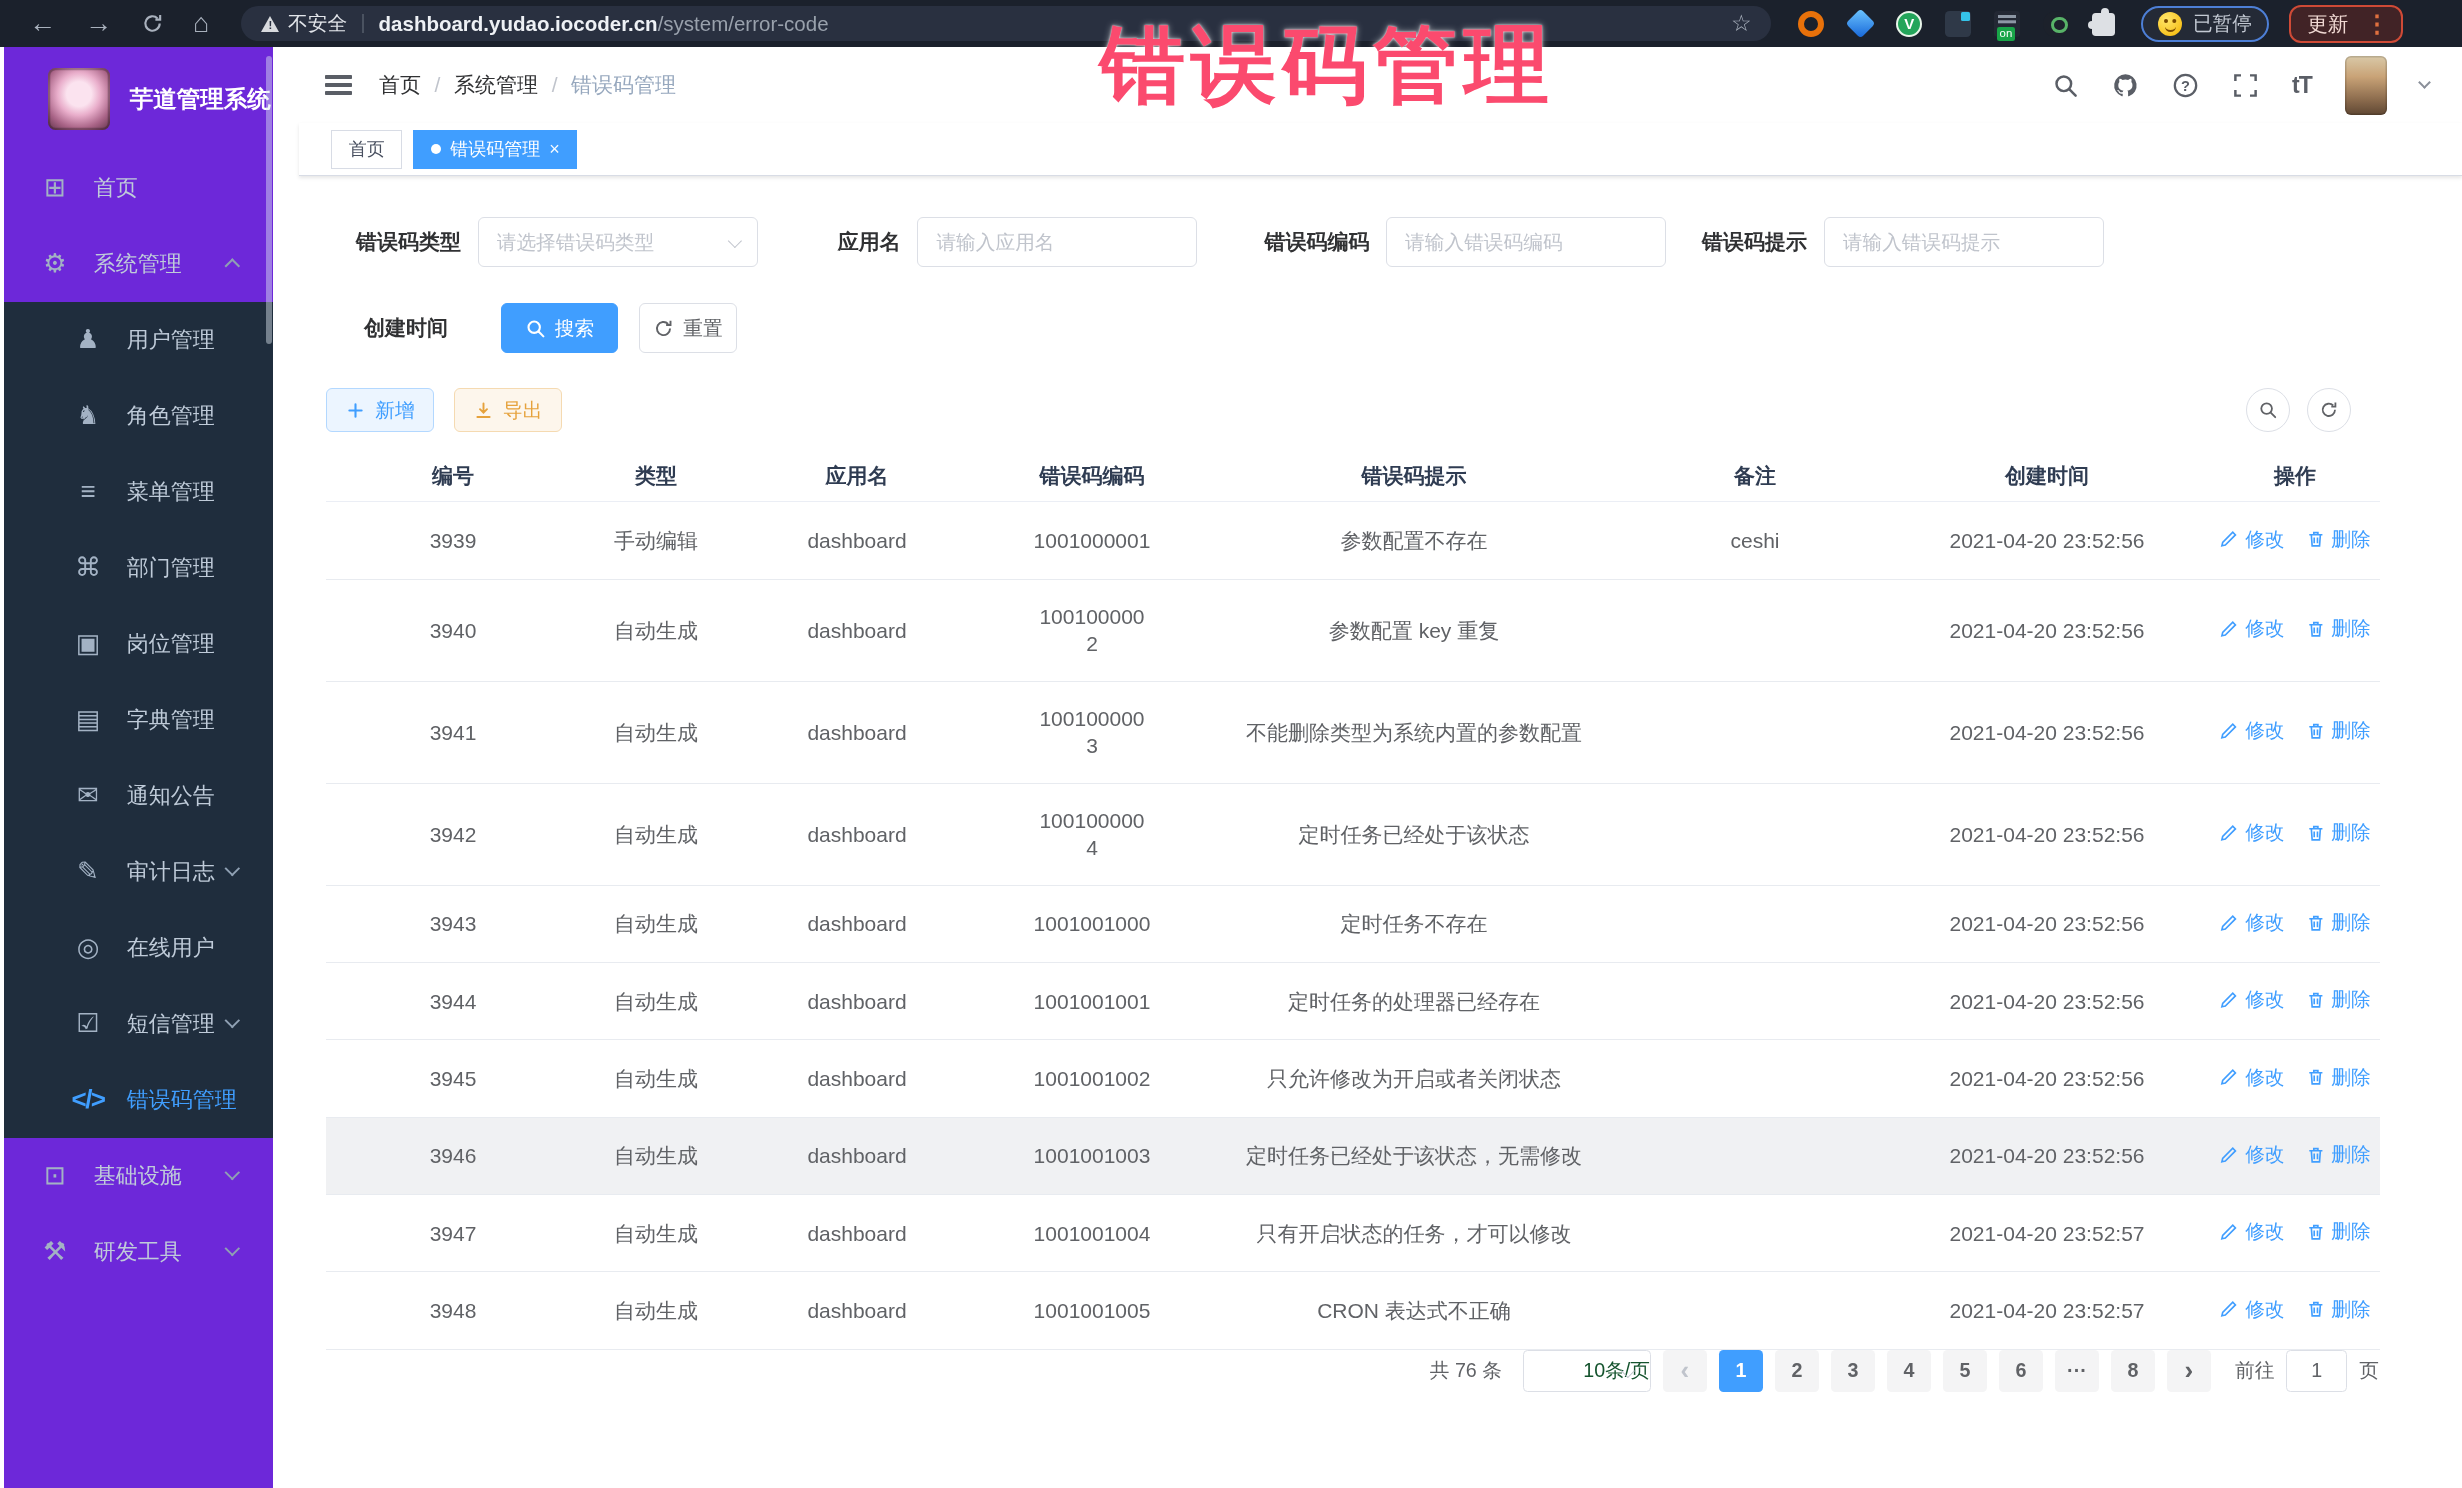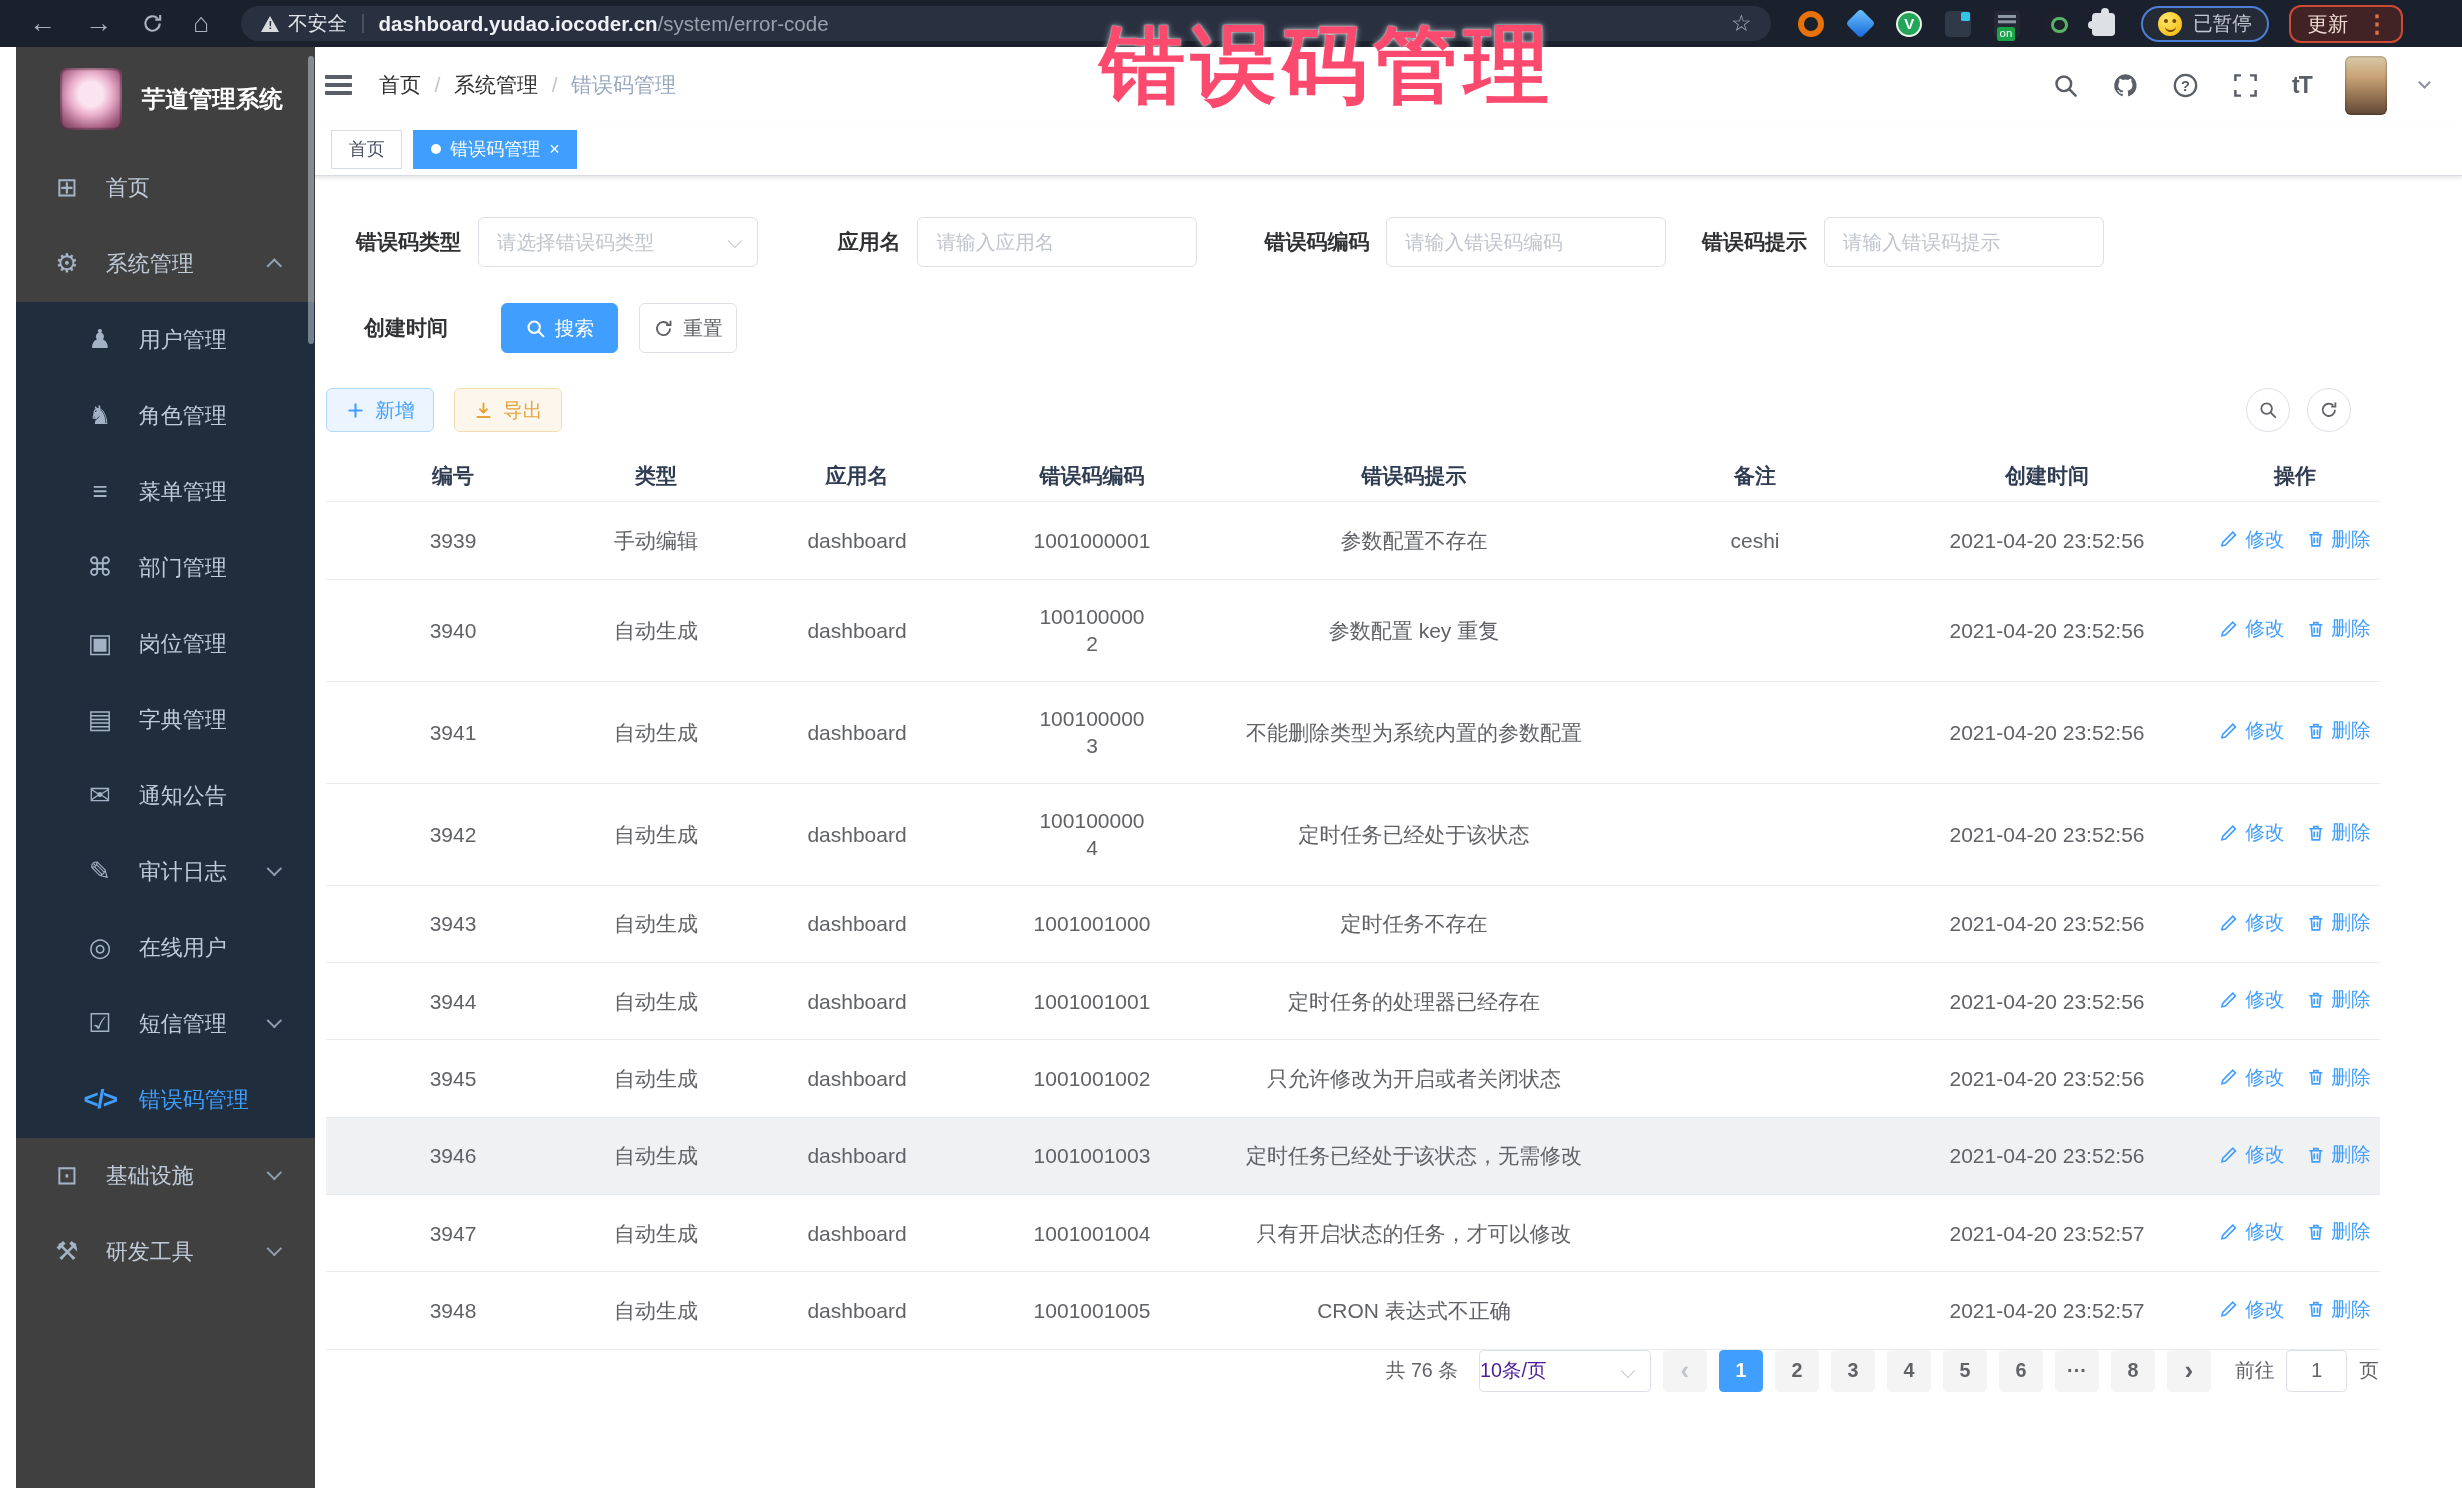--- a/index.html
+++ b/index.html
@@ -41,21 +41,21 @@
   .paused-label { font-size:19.7px; color:#c3c9d3; }
   .update-chip { margin-left:19.7px; height:38px; border:2.3px solid #cf4a36; border-radius:12px; background:rgba(96,38,34,.55); display:flex; align-items:center; padding:0 7.6px 0 16.7px; cursor:pointer; }
   .update-label { font-size:20.5px; color:#f0d9d3; }
   .dots { font-size:24px; color:#e0703f; margin-left:16.7px; margin-right:4.5px; font-weight:bold; }
 
   
   .overlay-title { position:absolute; top:7.6px; left:1100px; z-index:60; font-size:85px; font-weight:bold; letter-spacing:6px; color:#fb4a6e;
     text-shadow:0 0 2.3px rgba(255,255,255,.95), 0 0 7.6px rgba(255,255,255,.55); }
 
   
-  .sidebar { position:absolute; top:47px; left:16px; bottom:0; width:299px; background:#404040; z-index:2; }
+  .sidebar { position:absolute; top:47px; left:4px; bottom:0; width:269px; background:#6d28d9; z-index:2; }
   .logo-row { display:flex; align-items:center; padding:21px 0 19.7px 44px; gap:19.7px; }
   .logo-img { width:62px; height:62px; border-radius:7.6px; background:radial-gradient(circle at 50% 42%, #fbe3ef 0 26%, #e9aecb 45%, #a96487 72%, #5d3048); box-shadow:inset 0 0 0 2.3px rgba(0,0,0,.25); }
   .app-title { color:#fff; font-size:23.5px; font-weight:bold; }
   .menu-item { height:76px; display:flex; align-items:center; color:#bfcbd9; font-size:22px; cursor:pointer; }
   .menu-item .mi-icon { width:38px; margin-left:32px; margin-right:19.7px; text-align:center; font-size:26px; color:#a3b2c4; flex:none; }
   .menu-item.sub { background:#1f2d3d; }
   .menu-item.sub .mi-icon { margin-left:65px; }
   .menu-item.active { color:#409eff; }
   .menu-item.active .mi-icon { color:#409eff; }
   .mi-code { font-size:19px; font-weight:bold; letter-spacing:-1.5px; }
@@ -120,21 +120,21 @@
   table.grid th { height:50px; font-size:21px; font-weight:bold; color:#2f3c52; text-align:center; border-bottom:0.8px solid #ebeef5; background:#fff; }
   table.grid td { font-size:21px; color:#606266; text-align:center; padding:23.5px 9px; line-height:27px; border-bottom:0.8px solid #e8ebf0; background:#fff; word-break:break-all; }
   tr.shaded td { background:#f0f1f3; }
   .act-link { display:inline-flex; align-items:center; gap:6px; color:#409eff; font-size:19.7px; cursor:pointer; white-space:nowrap; }
   .act-link + .act-link { margin-left:21px; }
   .act-link svg { width:19.7px; height:19.7px; }
 
   
   .pagination { display:flex; align-items:center; justify-content:flex-end; padding-right:83px; gap:12px; font-size:19.7px; color:#606266; }
   .pg-total { margin-right:9px; }
-  .pg-sizer { position:relative; width:172px; height:42px; border:0.8px solid #dcdfe6; border-radius:4.5px; display:flex; align-items:center; justify-content:flex-start; cursor:pointer; color:#4c1d95; }
+  .pg-sizer { position:relative; width:128px; height:42px; border:0.8px solid #dcdfe6; border-radius:4.5px; display:flex; align-items:center; justify-content:flex-end; cursor:pointer; color:#14532d; }
   .pg-sizer .sel-caret { top:15px; }
   .pg-btn { min-width:44px; height:42px; padding:0 6px; background:#f4f4f5; border-radius:4.5px; display:flex; align-items:center; justify-content:center; font-weight:bold; color:#606266; cursor:pointer; }
   .pg-btn.active { background:#409eff; color:#fff; }
   .pg-arrow { font-size:26px; font-weight:bold; }
   .pg-prev { color:#c0c4cc; }
   .pg-goto-input { width:61px; height:42px; border:0.8px solid #dcdfe6; border-radius:4.5px; text-align:center; font-size:19.7px; color:#606266; outline:none; font-family:"Liberation Sans",sans-serif; }
 </style>
 </head>
 <body>
 

